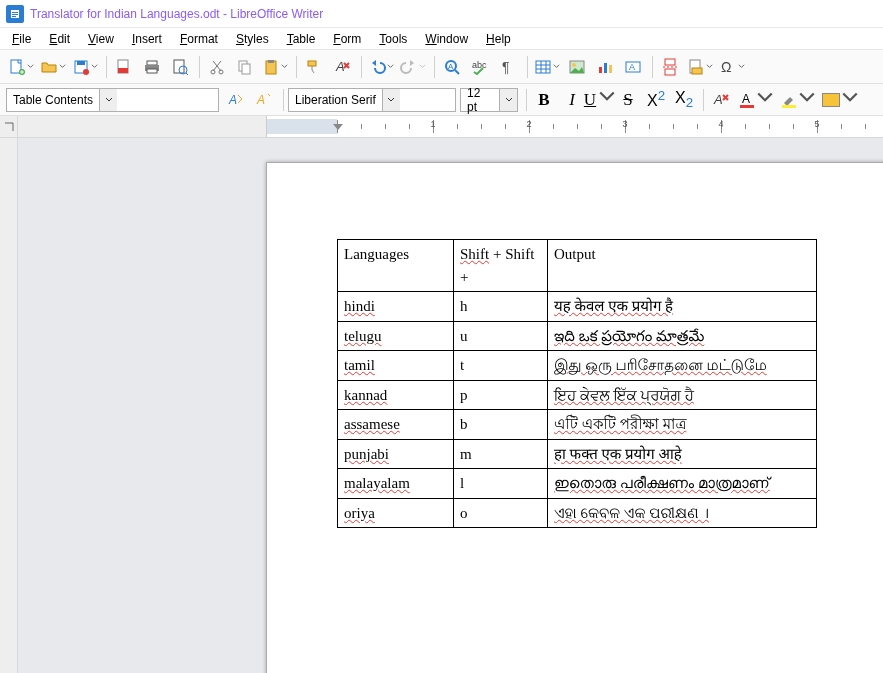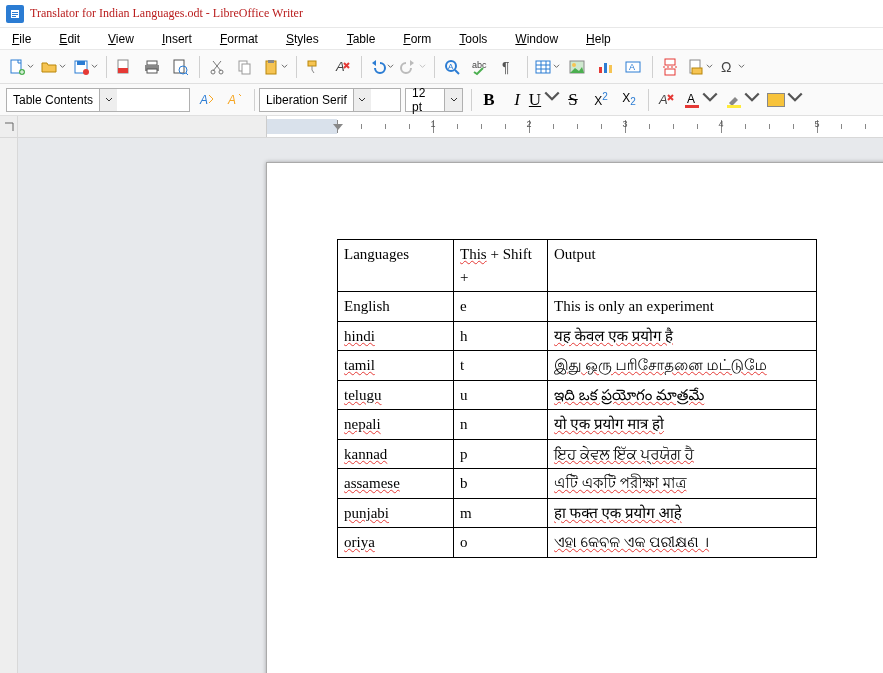--- a/index.html
+++ b/index.html
@@ -1,21 +1,21 @@
 <!DOCTYPE html>
 <html><head>
 <meta charset="utf-8">
 <style>
   * { box-sizing: border-box; margin:0; padding:0; }
   html, body { width:883px; height:673px; font-family: "Segoe UI", "Liberation Sans", sans-serif; font-size:12px; background:#f0f0f0; overflow:hidden; }
   .titlebar { background:#fff; height:28px; display:flex; align-items:center; padding:0 6px; border-bottom:1px solid #e8e8e8;}
   .titlebar .doc-icon { width:18px; height:18px; background:#2b7cd3; border-radius:2px; display:flex; align-items:center; justify-content:center; margin-right:6px;}
   .titlebar .doc-icon svg { width:10px; height:10px;}
-  .titlebar .title { color:#b91c1c; font-size:12px;font-family:Liberation Serif, serif;}
-  .menubar { background:#fff; height:22px; display:flex; align-items:center; padding:0 4px; gap:12px; border-bottom:1px solid #e8e8e8;}
+  .titlebar .title { color:#8b5cf6; font-size:12px;}
+  .menubar { background:#fff; height:22px; display:flex; align-items:center; padding:0 4px; gap:2px; border-bottom:1px solid #e8e8e8;}
   .menubar .menu-item { padding:2px 8px; cursor:default;}
   .menubar .menu-item u { text-decoration: underline; }
   .toolbar { background:#fafafa; height:34px; display:flex; align-items:center; padding:0 6px; border-bottom:1px solid #e0e0e0;}
   .tbtn { height:26px; min-width:26px; display:flex; align-items:center; justify-content:center; margin-right:2px; padding:0 2px; position:relative;}
   .tbtn svg { width:18px; height:18px; display:block;}
   .tbtn .drop { width:8px; display:flex; justify-content:center;}
   .tbtn .drop svg {width:7px;height:7px;}
   .sep { width:1px; height:22px; background:#d0d0d0; margin:0 4px;}
   .fmt-toolbar { background:#fafafa; height:32px; display:flex; align-items:center; padding:0 6px; border-bottom:1px solid #e0e0e0;}
   .combo { display:flex; align-items:center; height:24px; background:#fff; border:1px solid #b0b0b0; margin-right:4px;}
@@ -37,21 +37,21 @@
   .page { position:absolute; top:24px; left:248px; width:794px; min-height:1123px; background:#fff; box-shadow: 0 0 4px rgba(0,0,0,0.3); border:1px solid #aaa;}
   .content { padding:76px 70px 0 70px;}
   table.doc { border-collapse:collapse; width:480px; font-family:"Liberation Serif","Times New Roman",serif; font-size:15px;}
   table.doc td { border:1px solid #000; padding:3px 6px; vertical-align:top; line-height:1.5;}
   table.doc col.c1{width:116px;} col.c2{width:94px;} col.c3{}
   .spellerr { text-decoration: underline wavy #e53935; text-decoration-thickness:1px;}
   .fbtn { height:26px; min-width:26px; display:flex; align-items:center; justify-content:center; margin-right:2px; padding:0 2px;}
   .fbtn svg{width:18px;height:18px;}
   .fbtn.txt { font-family:"Times New Roman",serif; font-size:17px; width:22px;}
   .strike{ text-decoration:line-through;}
-  .sup{font-size:12px;} .sup sup{color:#2b7cd3;}
+  .sup{font-size:16px;} .sup sup{color:#2b7cd3;}
   .hlbox { width:18px; height:14px; background:#f7c33b; border:1px solid #888;}
 </style>
 </head>
 <body>
 
 <div class="titlebar">
   <div class="doc-icon">
     <svg viewBox="0 0 10 10">
         <rect x="1" y="1" width="8" height="8" fill="#fff"></rect>
         <rect x="2" y="3" width="6" height="1" fill="#2b7cd3"></rect>
@@ -270,42 +270,42 @@
       </svg>
       <span class="drop">
         <svg viewBox="0 0 8 8">
           <path d="M1 2l3 3 3-3" fill="none" stroke="#555"></path>
         </svg>
       </span>
     </div>
 </div>
 
 <div class="fmt-toolbar">
-  <div class="combo" style="width:184px">
+  <div class="combo" style="width:213px">
       <span class="text">Table Contents</span>
       <span class="btn">
         <svg viewBox="0 0 8 8">
           <path d="M1 2l3 3 3-3" fill="none" stroke="#333"></path>
         </svg>
       </span>
     </div>
   <div class="fbtn">
       <svg viewBox="0 0 18 18">
         <text x="2" y="13" font-size="12" font-style="italic" fill="#2b7cd3">A</text>
         <path d="M11 4l4 4-4 4" fill="none" stroke="#f6a623"></path>
       </svg>
     </div>
   <div class="fbtn">
       <svg viewBox="0 0 18 18">
         <text x="2" y="13" font-size="12" font-style="italic" fill="#f6a623">A</text>
         <path d="M13 3l2 2" stroke="#f6a623"></path>
       </svg>
     </div>
   <div class="sep"></div>
-  <div class="combo" style="width:142px">
+  <div class="combo" style="width:168px">
       <span class="text">Liberation Serif</span>
       <span class="btn">
         <svg viewBox="0 0 8 8">
           <path d="M1 2l3 3 3-3" fill="none" stroke="#333"></path>
         </svg>
       </span>
     </div>
   <div class="combo" style="width:58px">
       <span class="text">12 pt</span>
       <span class="btn">
@@ -410,64 +410,59 @@
       <div class="content">
         <table class="doc">
           <colgroup>
               <col class="c1">
               <col class="c2">
               <col class="c3">
             </colgroup>
           <tbody id="tbl">
               <tr>
                 <td>Languages</td>
-                <td><span class="spellerr">This</span> + Shift +</td>
+                <td><span class="spellerr">Shift</span> + Shift +</td>
                 <td>Output</td>
-              </tr>
-              <tr>
-                <td>English</td>
-                <td>e</td>
-                <td>This is only an experiment</td>
               </tr>
               <tr>
                 <td><span class="spellerr">hindi</span></td>
                 <td>h</td>
                 <td><span class="spellerr">यह केवल एक प्रयोग है</span></td>
               </tr>
               <tr>
+                <td><span class="spellerr">telugu</span></td>
+                <td>u</td>
+                <td><span class="spellerr">ఇది ఒక ప్రయోగం మాత్రమే</span></td>
+              </tr>
+              <tr>
                 <td><span class="spellerr">tamil</span></td>
                 <td>t</td>
                 <td><span class="spellerr">இது ஒரு பரிசோதனை மட்டுமே</span></td>
               </tr>
               <tr>
-                <td><span class="spellerr">telugu</span></td>
-                <td>u</td>
-                <td><span class="spellerr">ఇది ఒక ప్రయోగం మాత్రమే</span></td>
-              </tr>
-              <tr>
-                <td><span class="spellerr">nepali</span></td>
-                <td>n</td>
-                <td><span class="spellerr">यो एक प्रयोग मात्र हो</span></td>
-              </tr>
-              <tr>
                 <td><span class="spellerr">kannad</span></td>
                 <td>p</td>
                 <td><span class="spellerr">ਇਹ ਕੇਵਲ ਇੱਕ ਪ੍ਰਯੋਗ ਹੈ</span></td>
               </tr>
               <tr>
                 <td><span class="spellerr">assamese</span></td>
                 <td>b</td>
                 <td><span class="spellerr">এটি একটি পরীক্ষা মাত্র</span></td>
               </tr>
               <tr>
                 <td><span class="spellerr">punjabi</span></td>
                 <td>m</td>
                 <td><span class="spellerr">हा फक्त एक प्रयोग आहे</span></td>
               </tr>
               <tr>
+                <td><span class="spellerr">malayalam</span></td>
+                <td>l</td>
+                <td><span class="spellerr">ഇതൊരു പരീക്ഷണം മാത്രമാണ്</span></td>
+              </tr>
+              <tr>
                 <td><span class="spellerr">oriya</span></td>
                 <td>o</td>
                 <td><span class="spellerr">ଏହା କେବଳ ଏକ ପରୀକ୍ଷଣ ।</span></td>
               </tr>
             </tbody>
         </table>
       </div>
     </div>
   </div>
 </div>

